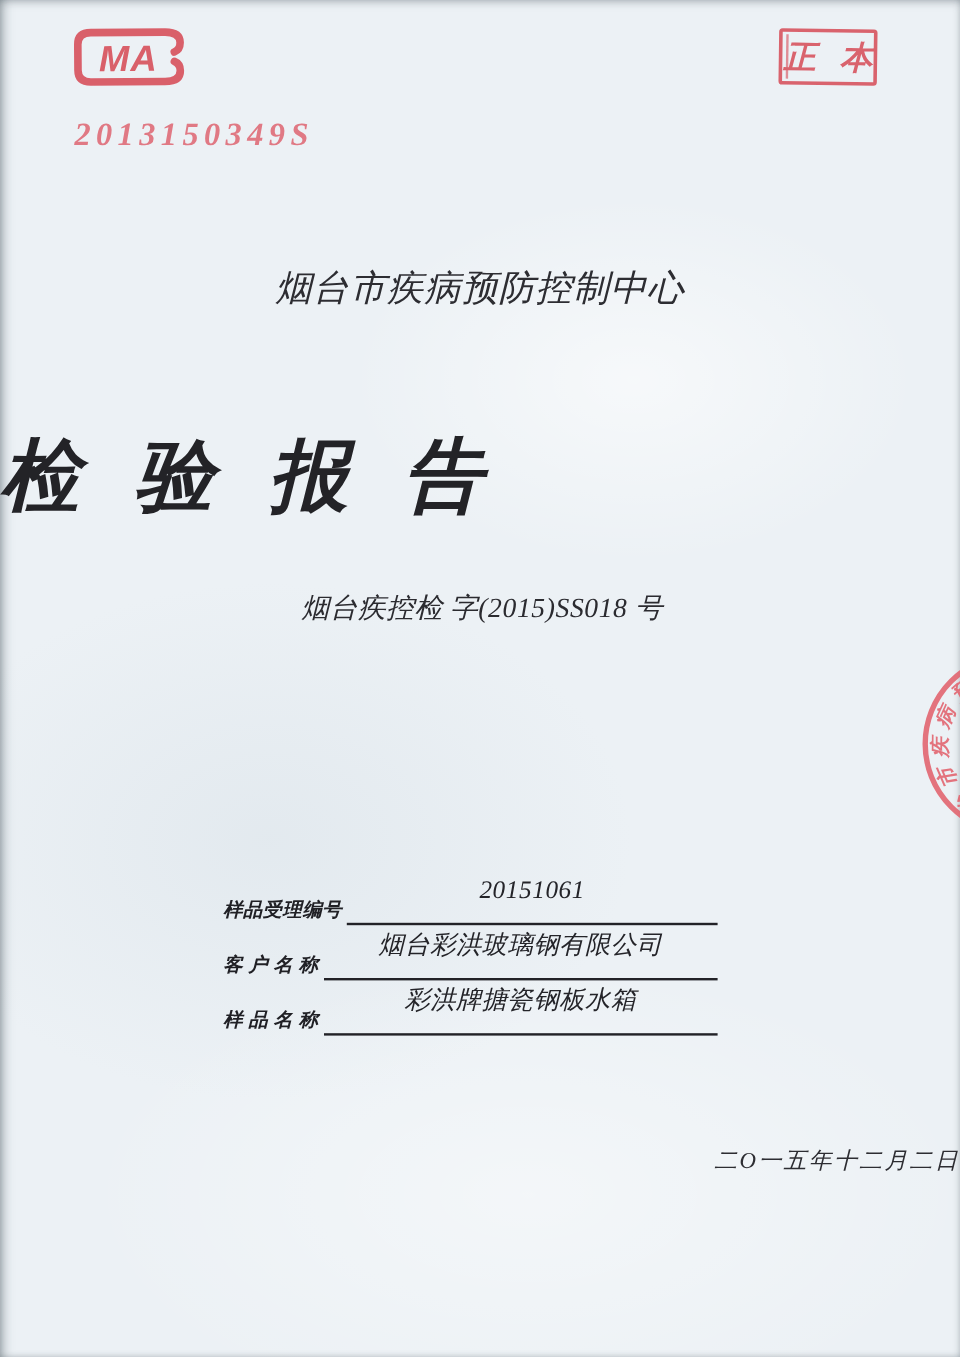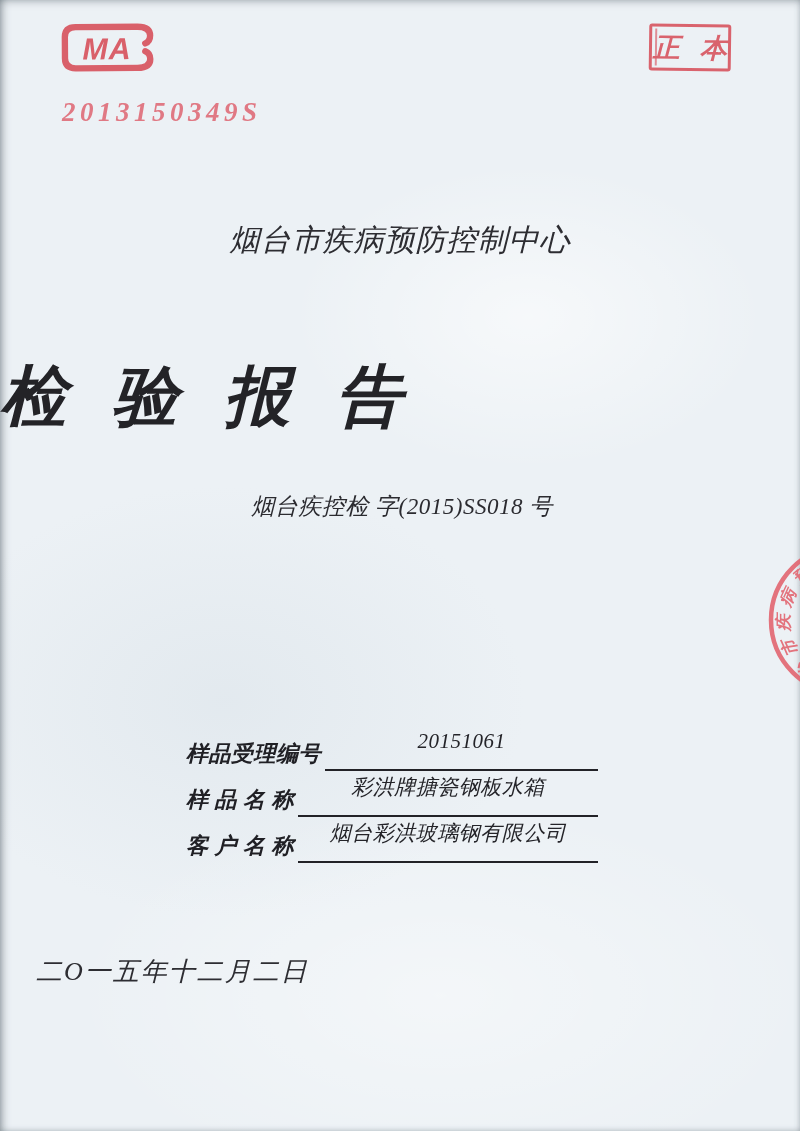--- a/index.html
+++ b/index.html
@@ -63,34 +63,34 @@
   .doc-no{
     position:absolute;top:491px;left:0;width:100%;
     text-align:center;padding-left:4px;box-sizing:border-box;
     font-size:23px;color:#2b2b30;letter-spacing:.5px;
   }
 
   
   .form{position:absolute;left:186px;top:735px;width:412px;}
   .form-row{display:flex;align-items:flex-end;height:36px;margin-bottom:10px;}
   .form-label{
-    flex:0 0 auto;font-weight:700;font-size:22px;color:#202025;
+    flex:0 0 auto;font-weight:700;font-size:16px;color:#202025;
     white-space:pre;letter-spacing:.5px;padding-bottom:2px;padding-right:4px;
   }
   .form-line{
     flex:1 1 auto;border-bottom:2px solid #222227;
     text-align:center;padding-bottom:14px;min-height:26px;
   }
   .form-value{font-size:21px;color:#242429;letter-spacing:.5px;white-space:nowrap;}
 
   
   .date-line{
     position:absolute;top:954px;left:0;width:100%;
-    text-align:left;padding-left:36px;box-sizing:border-box;
-    font-size:26px;letter-spacing:2px;color:#2d2d32;
+    text-align:right;padding-left:36px;box-sizing:border-box;
+    font-size:19px;letter-spacing:2px;color:#2d2d32;
   }
 </style>
 </head>
 <body>
 
 <div class="page">
 
   <div class="cma">
     <svg width="102" height="49" viewBox="0 0 100 50">
       <path d="M 86 21 Q 91 19 91 13 Q 91 4 78 4 L 15 4 Q 4 4 4 14 L 4 36 Q 4 46 15 46 L 78 46 Q 91 46 91 37 Q 91 31 86 29" fill="none" stroke="currentColor" stroke-width="6.5" stroke-linecap="round"></path>
@@ -127,30 +127,30 @@
   <div class="form">
 
     <div class="form-row">
       <span class="form-label">样品受理编号</span>
       <span class="form-line">
         <span class="form-value">20151061</span>
       </span>
     </div>
 
     <div class="form-row">
-      <span class="form-label">样 品 名 称</span>
+      <span class="form-label">客 户 名 称</span>
       <span class="form-line">
-        <span class="form-value">彩洪牌搪瓷钢板水箱</span>
+        <span class="form-value">烟台彩洪玻璃钢有限公司</span>
       </span>
     </div>
 
     <div class="form-row">
-      <span class="form-label">客 户 名 称</span>
+      <span class="form-label">样 品 名 称</span>
       <span class="form-line">
-        <span class="form-value">烟台彩洪玻璃钢有限公司</span>
+        <span class="form-value">彩洪牌搪瓷钢板水箱</span>
       </span>
     </div>
 
   </div>
 
   <div class="date-line">二O一五年十二月二日</div>
 
 </div>
 
 </body></html>

